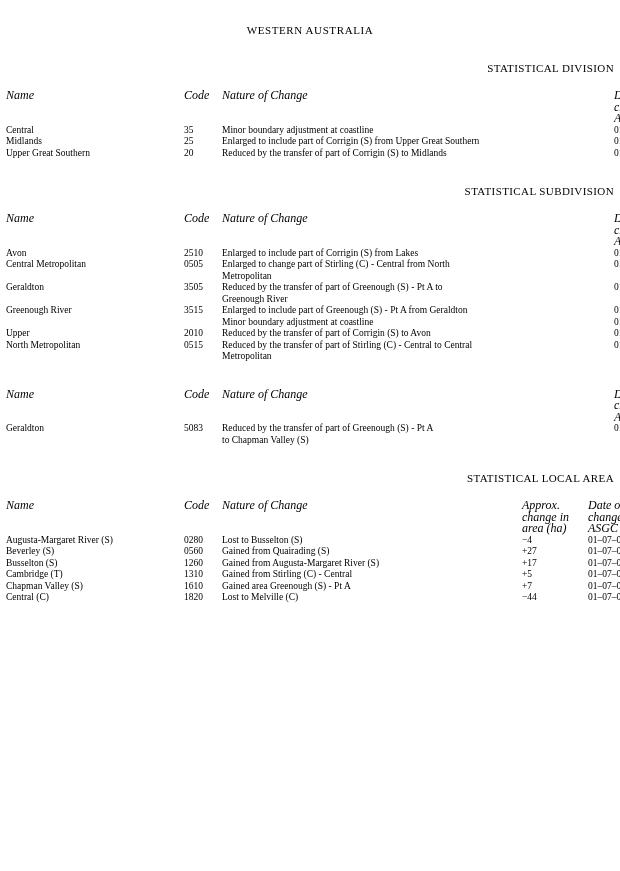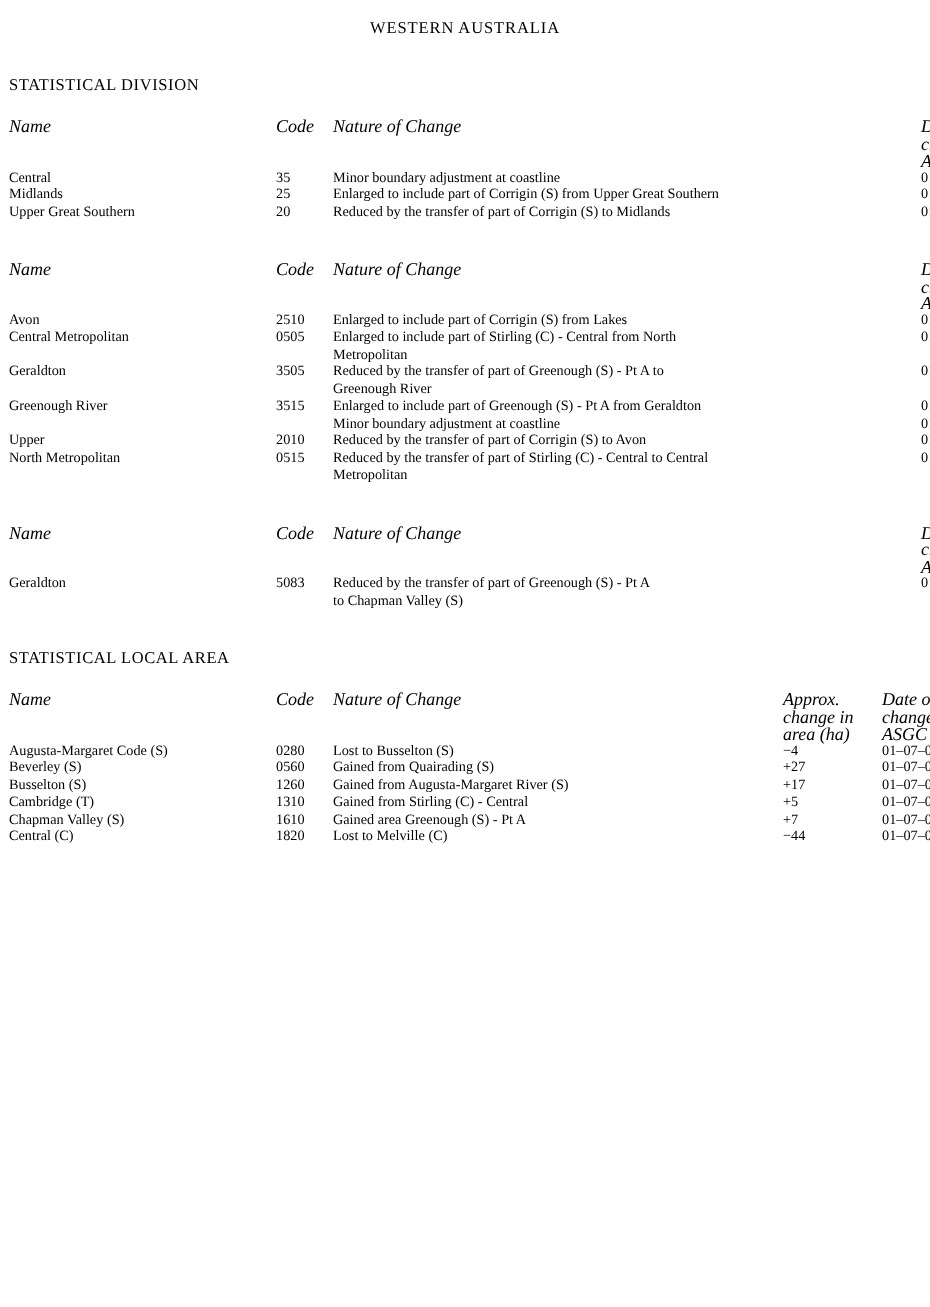--- a/index.html
+++ b/index.html
@@ -20,31 +20,32 @@
     width: 620px;
     height: 871px;
     padding: 0;
     box-sizing: border-box;
   }
   .doc-title {
     text-align: center;
     font-family: "Liberation Serif", serif;
     font-size: 11px;
     letter-spacing: 0.6px;
-    padding-top: 13px;
+    padding-top: 24px;
     margin-bottom: 26px;
   }
   .section {
     margin: 0 6px 0 6px;
   }
   .section-heading {
     font-family: "Liberation Serif", serif;
     font-size: 11px;
     letter-spacing: 0.4px;
     margin-bottom: 16px;
+    text-align: right;
   }
   table.tbl {
     border-collapse: collapse;
     width: 608px;
     table-layout: fixed;
     font-size: 9.5px;
   }
   table.tbl td, table.tbl th {
     vertical-align: top;
     text-align: left;
@@ -116,20 +117,21 @@
         <td class="multiline">Reduced by the transfer of part of Corrigin (S) to Midlands</td>
         <td class="multiline nowrap">01–07–02</td>
       </tr>
     </tbody>
       </table>
   </div>
 
   <div class="spacer-lg"></div>
 
   <div class="section">
+    <div class="section-heading">STATISTICAL SUBDIVISION</div>
     <table class="tbl">
       <colgroup>
         <col class="col-name">
           <col class="col-code">
           <col class="col-change-wide">
           <col class="col-date">
       </colgroup>
       <tbody>
           <tr class="hdr">
         <td>Name</td>
@@ -141,21 +143,21 @@
       </tr>
       <tr class="row">
         <td>Avon</td>
         <td>2510</td>
         <td class="multiline">Enlarged to include part of Corrigin (S) from Lakes</td>
         <td class="multiline nowrap">01–07–02</td>
       </tr>
       <tr class="row">
         <td>Central Metropolitan</td>
         <td>0505</td>
-        <td class="multiline">Enlarged to include part of Stirling (C) - Central from North
+        <td class="multiline">Enlarged to change part of Stirling (C) - Central from North
 Metropolitan</td>
         <td class="multiline nowrap">01–07–03</td>
       </tr>
       <tr class="row">
         <td>Geraldton</td>
         <td>3505</td>
         <td class="multiline">Reduced by the transfer of part of Greenough (S) - Pt A to
 Greenough River</td>
         <td class="multiline nowrap">01–07–02</td>
       </tr>
@@ -232,21 +234,21 @@
         <td>Code</td>
         <td>Nature of Change</td>
         <td class="multiline">Approx.
 change in
 area (ha)</td>
         <td class="multiline">Date of
 change to
 ASGC</td>
       </tr>
       <tr class="row">
-        <td>Augusta-Margaret Code (S)</td>
+        <td>Augusta-Margaret River (S)</td>
         <td>0280</td>
         <td class="multiline">Lost to Busselton (S)</td>
         <td>−4</td>
         <td class="nowrap">01–07–02</td>
       </tr>
       <tr class="row">
         <td>Beverley (S)</td>
         <td>0560</td>
         <td class="multiline">Gained from Quairading (S)</td>
         <td>+27</td>

